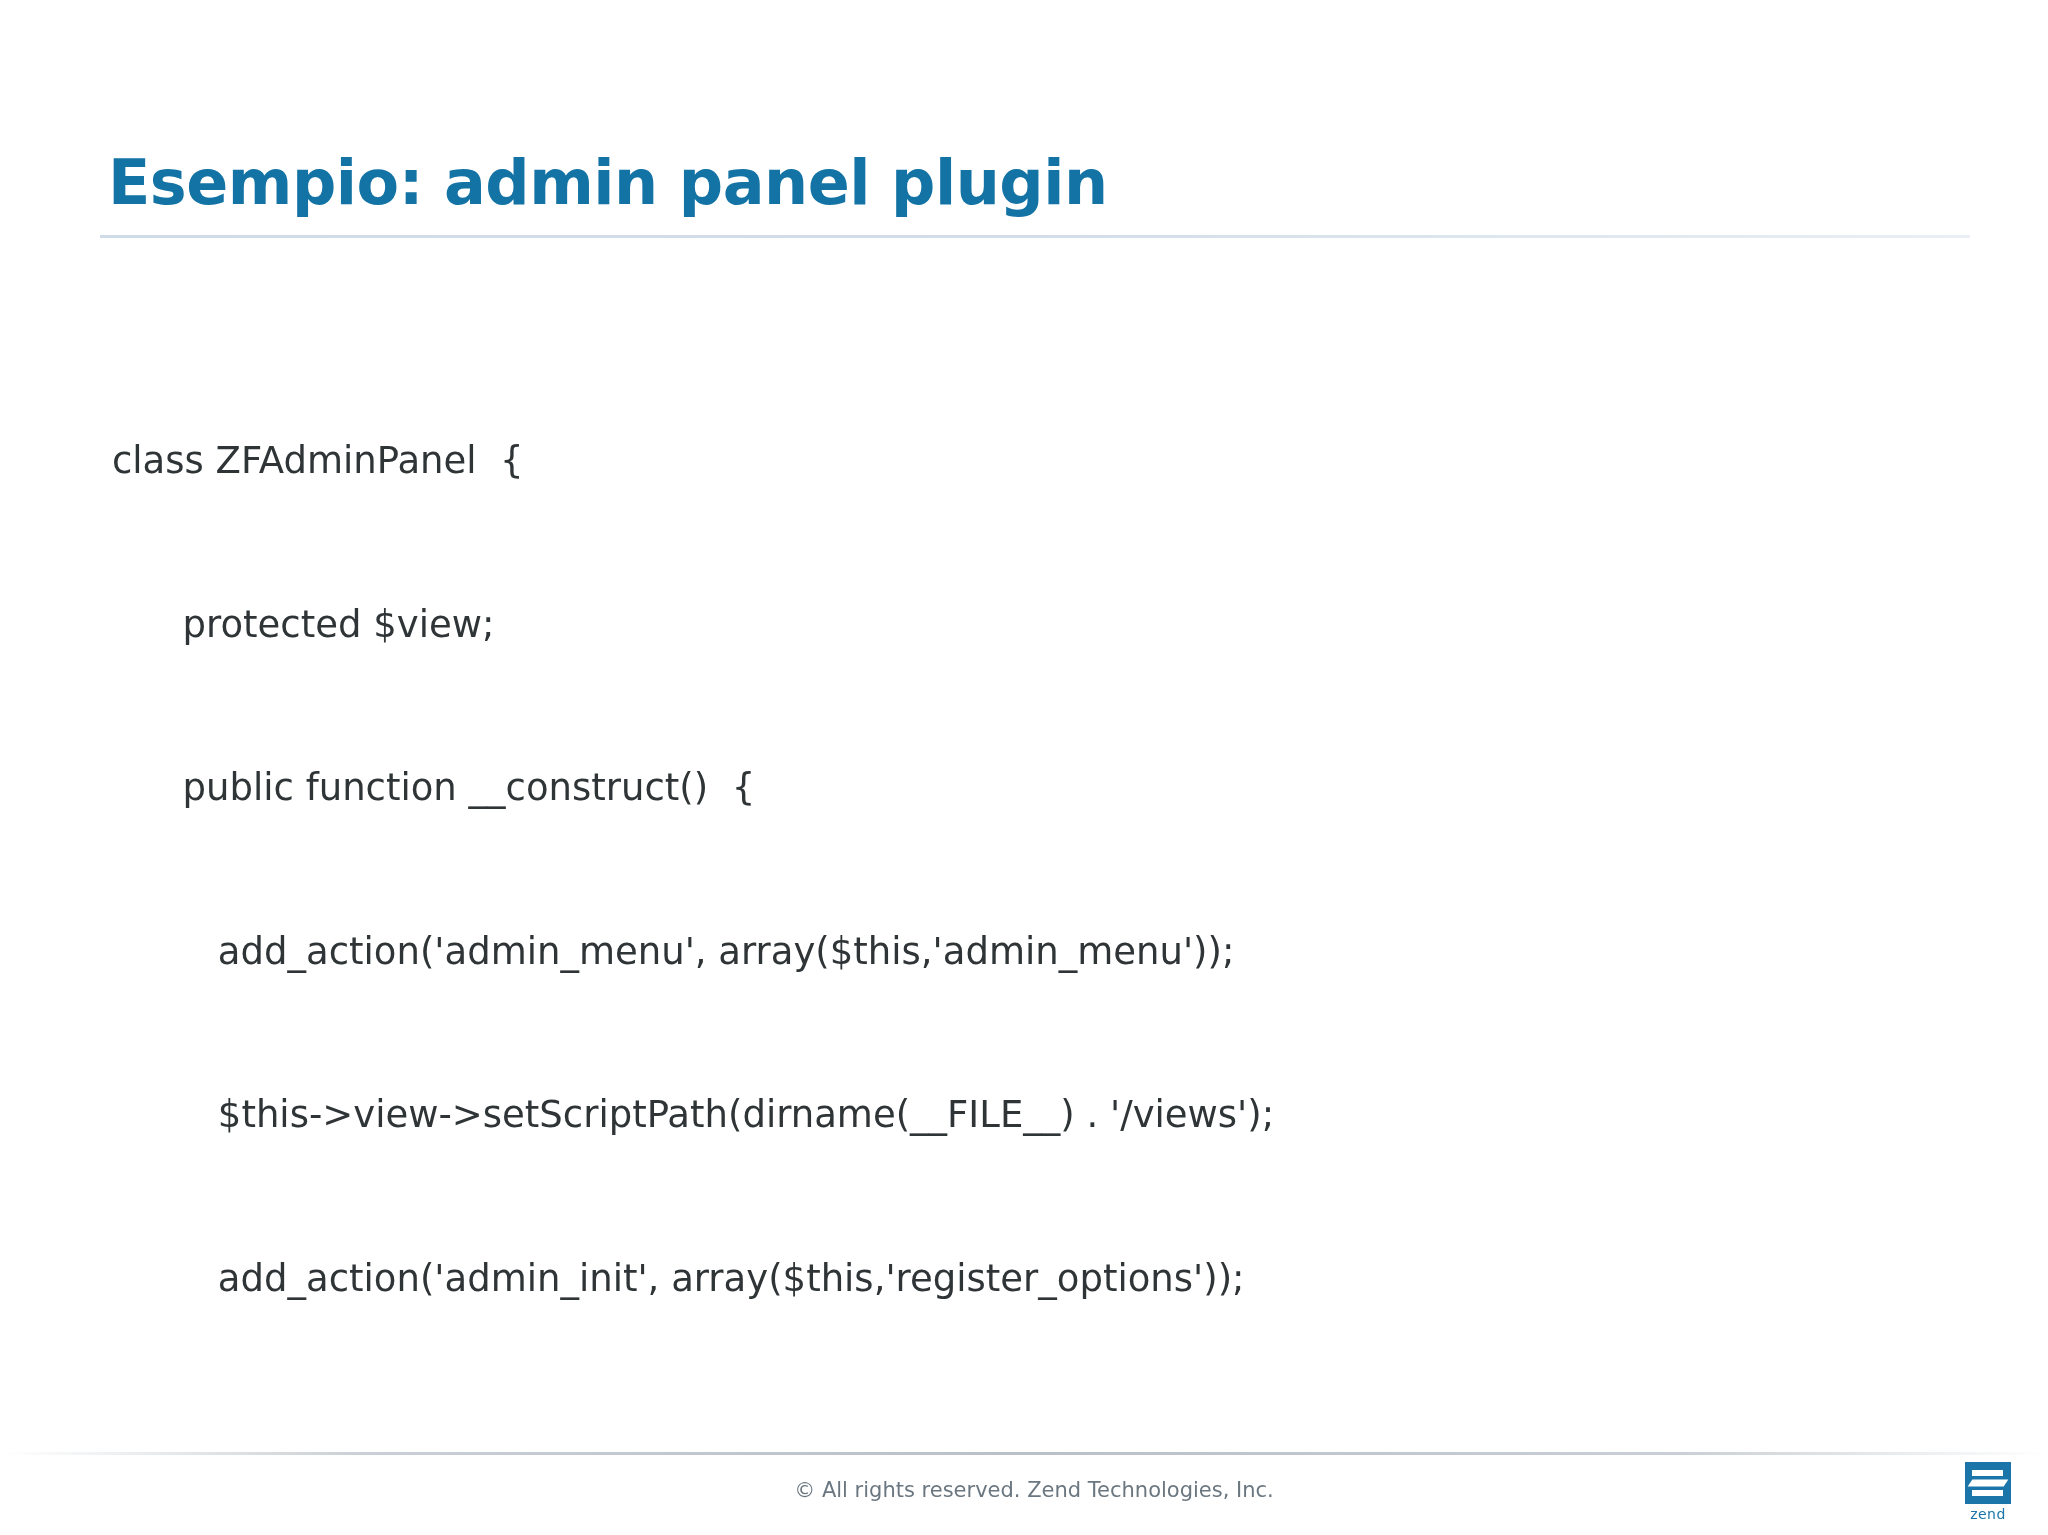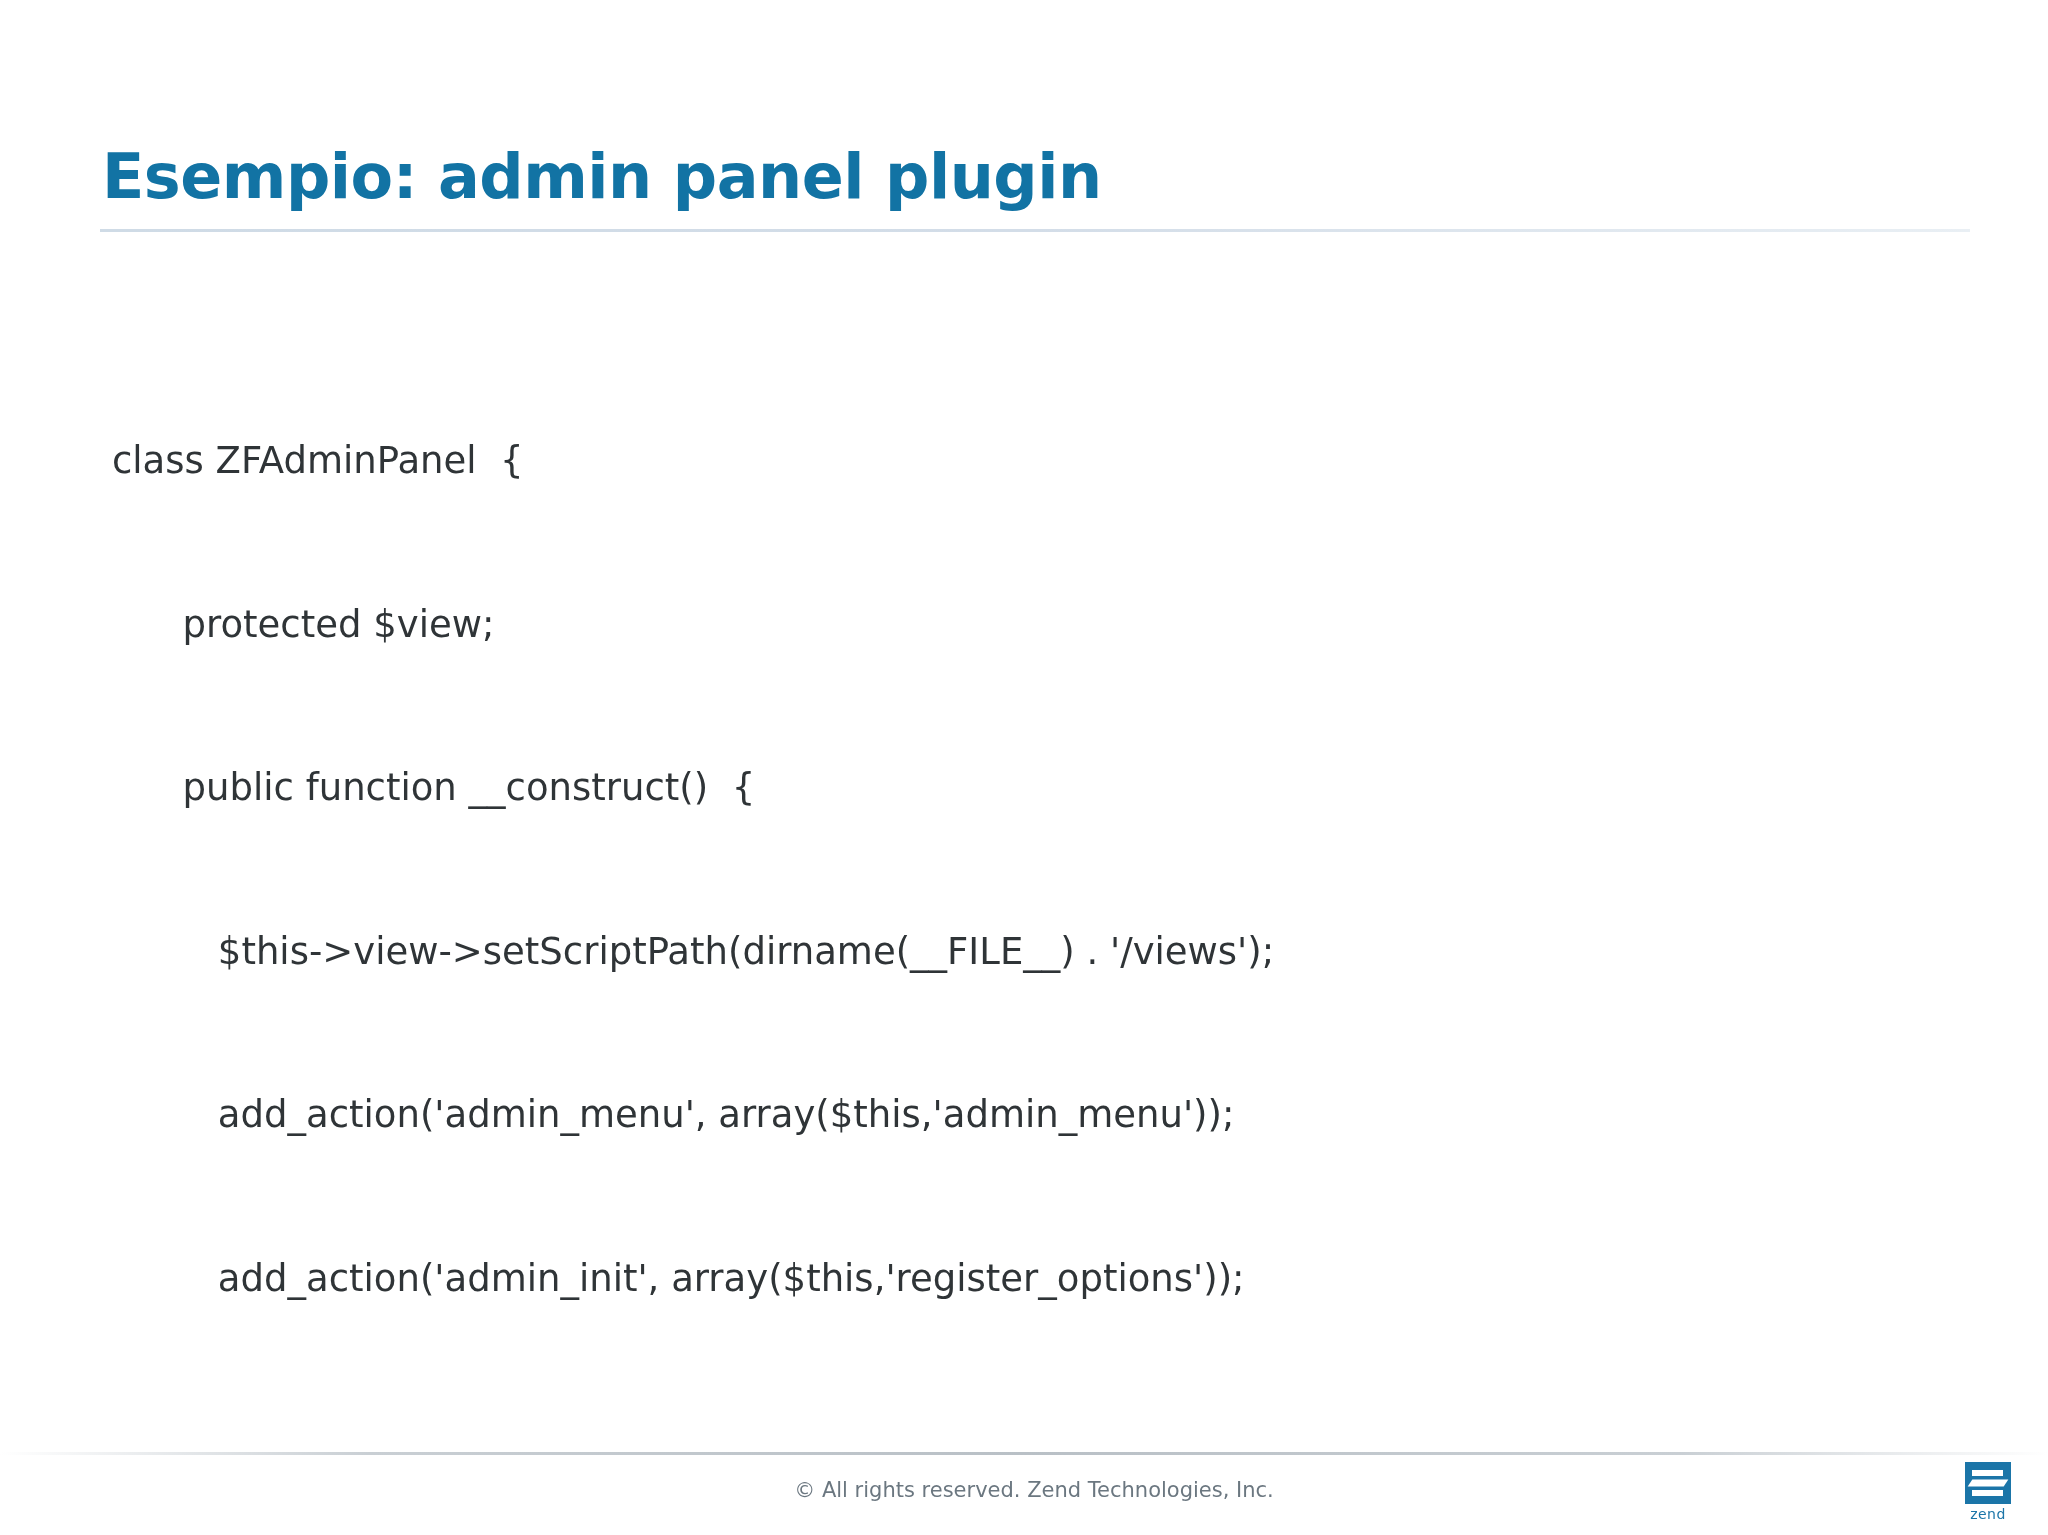--- a/index.html
+++ b/index.html
@@ -27,21 +27,21 @@
     left: 100px;
     top: 142px;
     width: 1870px;
   }
   .slide-title {
     font-size: 62px;
     font-weight: bold;
     color: #1273a4;
     letter-spacing: -0.5px;
     line-height: 1.05;
-    margin: 2px;
+    margin: 8px;
     white-space: nowrap;
   }
   .title-rule {
     margin-top: 20px;
     height: 3px;
     width: 1870px;
     background: linear-gradient(to right, #cfdbe6 0%, #d3dde8 50%, #e9eff4 100%);
   }
 
   
@@ -141,22 +141,22 @@
 
   <div class="title-block">
     <h1 class="slide-title">Esempio: admin panel plugin</h1>
     <div class="title-rule"></div>
   </div>
 
   <div class="code-block">
     <span class="code-line">class ZFAdminPanel  {</span>
     <span class="code-line">      protected $view;</span>
     <span class="code-line">      public function __construct()  {</span>
+    <span class="code-line">         add_action('admin_menu', array($this,'admin_menu'));</span>
     <span class="code-line">         $this-&gt;view-&gt;setScriptPath(dirname(__FILE__) . '/views');</span>
-    <span class="code-line">         add_action('admin_menu', array($this,'admin_menu'));</span>
     <span class="code-line">         add_action('admin_init', array($this,'register_options'));</span>
     
     
     
     
     
     
     
     
     

